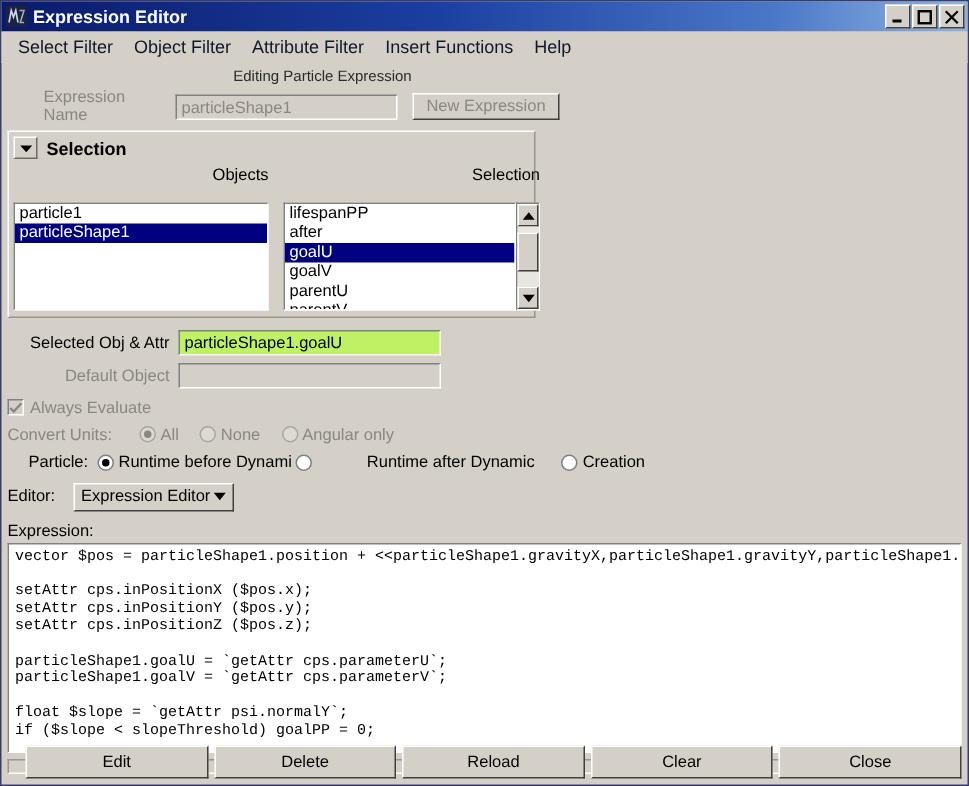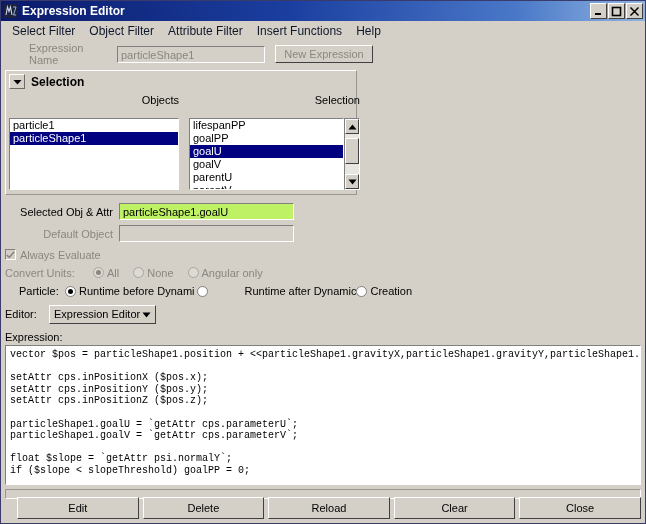--- a/index.html
+++ b/index.html
@@ -342,20 +342,21 @@
   <div class="menubar">
     <div class="menu-item">Select Filter</div>
     <div class="menu-item">Object Filter</div>
     <div class="menu-item">Attribute Filter</div>
     <div class="menu-item">Insert Functions</div>
     <div class="menu-item">Help</div>
   </div>
 
   <div class="body-area">
 
+    <div class="caption-row">Editing Particle Expression</div>
 
     <div class="row" id="expr-name-row">
       <div class="lbl dis" id="expr-name-label">Expression Name</div>
       <div class="field dis" id="expr-name-field">particleShape1</div>
       <div class="btn dis" id="new-expr-btn">New Expression</div>
     </div>
 
     <div class="sel-frame">
       <div class="sel-header">
         <div class="sel-toggle">
@@ -373,21 +374,21 @@
             <div class="list-item">particle1</div>
             <div class="list-item sel">particleShape1</div>
           </div>
         </div>
 
         <div class="col" style="margin-left:10px;">
           <div class="col-head">Selection</div>
           <div id="attrs-wrap">
             <div class="listbox" id="attrs-list">
               <div class="list-item">lifespanPP</div>
-              <div class="list-item">goalPP</div>
+              <div class="list-item">after</div>
               <div class="list-item sel">goalU</div>
               <div class="list-item">goalV</div>
               <div class="list-item">parentU</div>
               <div class="list-item">parentV</div>
             </div>
             <div class="vscroll">
               <div class="sb-btn">
                 <svg width="9" height="6" viewBox="0 0 9 6">
                     <path d="M4.5 0.5 L8.5 5.5 L0.5 5.5 Z" fill="#000"></path>
                   </svg>
@@ -437,21 +438,21 @@
       <div class="lbl dis radio-label">Angular only</div>
     </div>
 
     <div class="row" id="particle-row">
       <div class="lbl" style="width:60px;padding-left:14px;box-sizing:border-box;">Particle:</div>
       <div class="radio">
           <div class="dot"></div>
         </div>
       <div class="lbl" style="margin-right:2px;white-space:nowrap;">Runtime before Dynami</div>
       <div class="radio"></div>
-      <div class="lbl" style="margin-right:0;white-space:nowrap;padding-left:34px;">Runtime after Dynamic</div>
+      <div class="lbl" style="margin-right:18px;white-space:nowrap;padding-left:34px;">Runtime after Dynamic</div>
       <div class="radio"></div>
       <div class="lbl" style="white-space:nowrap;">Creation</div>
     </div>
 
     <div class="row" id="editor-row">
       <div class="lbl" id="editor-label">Editor:</div>
       <div class="optmenu">
         <span>Expression Editor</span>
         <span>
           <svg width="9" height="6" viewBox="0 0 9 6">

